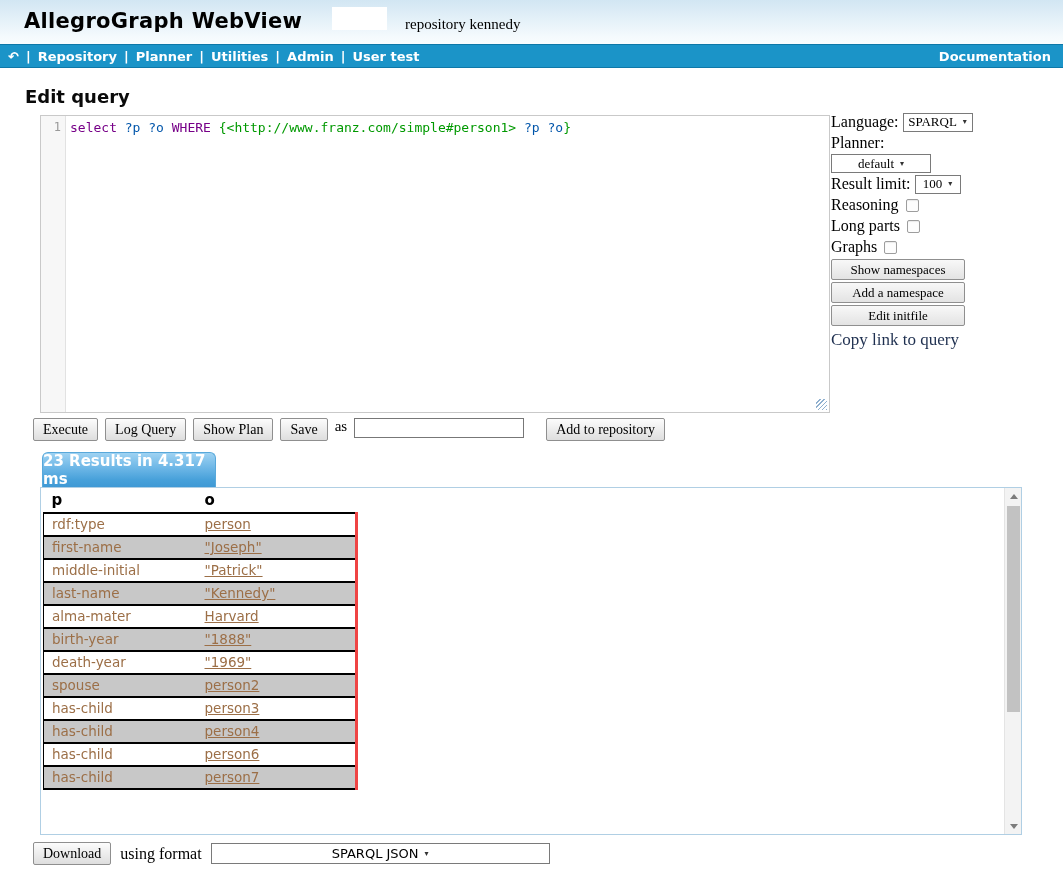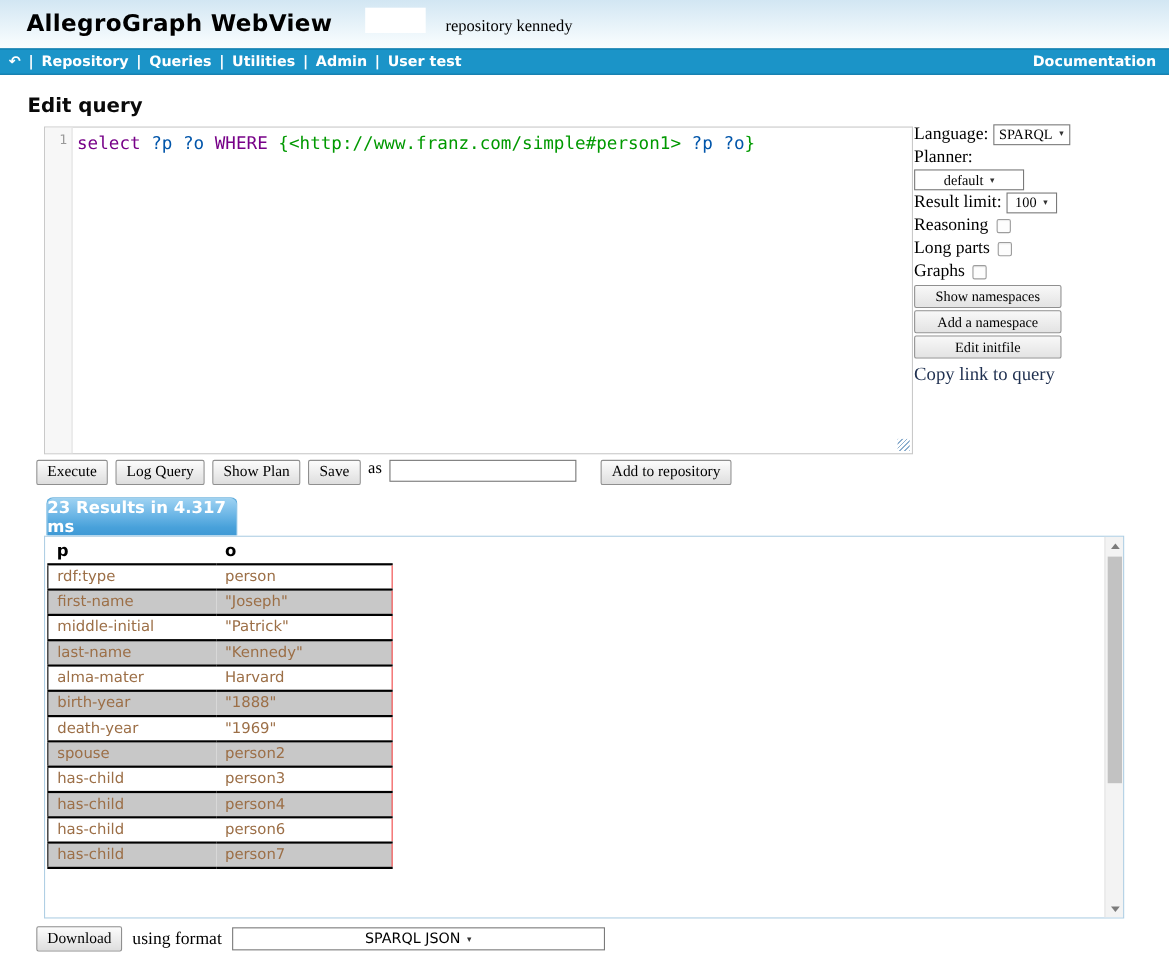--- a/index.html
+++ b/index.html
@@ -24,21 +24,21 @@
 
   
   .page-heading { position:absolute; left:25px; top:86px; font-size:18px; font-weight:bold; color:#0a0a0a; }
 
   
   .editor { position:absolute; left:40px; top:115px; width:790px; height:298px;
             border:1px solid #c9c9c9; background:#fff; display:flex; }
   .editor-gutter { width:25px; background:#f7f7f7; border-right:1px solid #e2e2e2;
                    font-family:"DejaVu Sans Mono", monospace; font-size:12px; color:#999;
                    text-align:right; padding:4px 4px 0 0; }
-  .editor-code { flex:1; font-family:"DejaVu Sans Mono", monospace; font-size:16px;
+  .editor-code { flex:1; font-family:"DejaVu Sans Mono", monospace; font-size:13px;
                  padding:4px 0 0 4px; white-space:pre; color:#000; }
   .cm-keyword { color:#708; }
   .cm-variable { color:#05a; }
   .cm-uri { color:#090; }
   .cm-bracket { color:#090; }
   .resize-handle { position:absolute; right:2px; bottom:2px; width:11px; height:11px;
      background:repeating-linear-gradient(315deg, #8fb0cf 0 1px, transparent 1px 3px); cursor:nwse-resize; }
 
   
   .sidebar { position:absolute; left:831px; top:112px; width:152px;
@@ -84,21 +84,21 @@
   
   .results-panel { position:absolute; left:40px; top:487px; width:982px; height:348px;
                    border:1px solid #b0cfe4; background:#fff; overflow:hidden; }
   .results-table { border-collapse:collapse; table-layout:fixed; width:313px; margin:1px 0 0 2px; }
   .results-table col.c1 { width:153px; } .results-table col.c2 { width:160px; }
   .results-table th { font-size:15px; font-weight:bold; color:#000; text-align:left;
                       padding:2px 8px 3px; border-bottom:2px solid #000; }
   .results-table td { font-size:13.5px; color:#9c6f47; padding:2px 8px 3px;
                       border-bottom:2px solid #000; height:17px; overflow:hidden; }
   .results-table td:first-child { border-left:1px solid #000; }
-  .results-table td:last-child  { border-right:1px solid #ef4444; }
+  .results-table td:last-child  { border-right:3px solid #ef4444;text-decoration:underline; }
   .results-table tbody tr:nth-child(even) { background:#c8c8c8; }
 
   
   .scrollbar { position:absolute; right:0; top:0; width:17px; height:346px; background:#f3f3f3;
                border-left:1px solid #e4e4e4; }
   .sb-arrow { position:absolute; left:0; width:17px; height:16px; display:flex; align-items:center; justify-content:center; cursor:pointer; }
   .sb-arrow.up { top:0; } .sb-arrow.down { bottom:0; }
   .tri-up   { width:0; height:0; border-left:4px solid transparent; border-right:4px solid transparent; border-bottom:5px solid #7c7c7c; }
   .tri-down { width:0; height:0; border-left:4px solid transparent; border-right:4px solid transparent; border-top:5px solid #7c7c7c; }
   .sb-thumb { position:absolute; left:2px; top:18px; width:13px; height:206px; background:#c2c2c2; cursor:grab; }
@@ -116,21 +116,21 @@
   <div class="header-blank"></div>
   <div class="repo-label">repository kennedy</div>
 </div>
 
 <div class="nav">
   <div class="nav-left">
     <span class="nav-back">↶</span>
     <span class="nav-sep">|</span>
     <span class="nav-item">Repository</span>
     <span class="nav-sep">|</span>
-    <span class="nav-item">Queries</span>
+    <span class="nav-item">Planner</span>
     <span class="nav-sep">|</span>
     <span class="nav-item">Utilities</span>
     <span class="nav-sep">|</span>
     <span class="nav-item">Admin</span>
     <span class="nav-sep">|</span>
     <span class="nav-item">User test</span>
   </div>
   <span class="nav-item">Documentation</span>
 </div>
 

